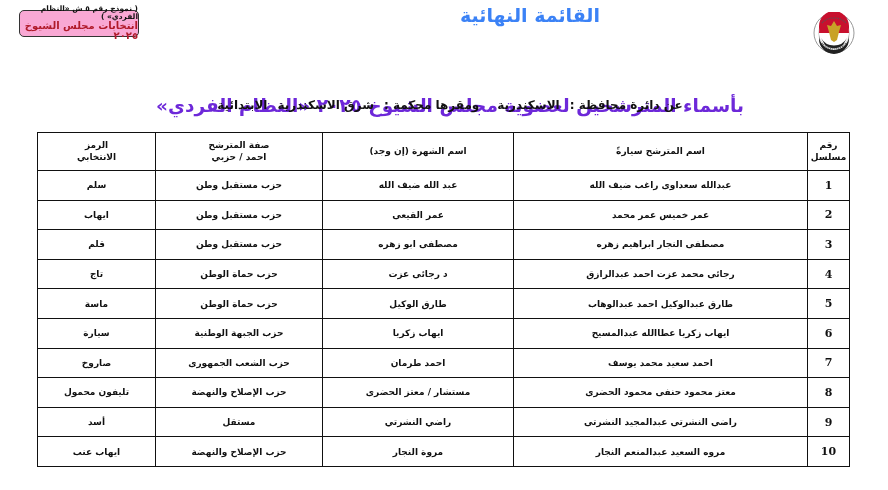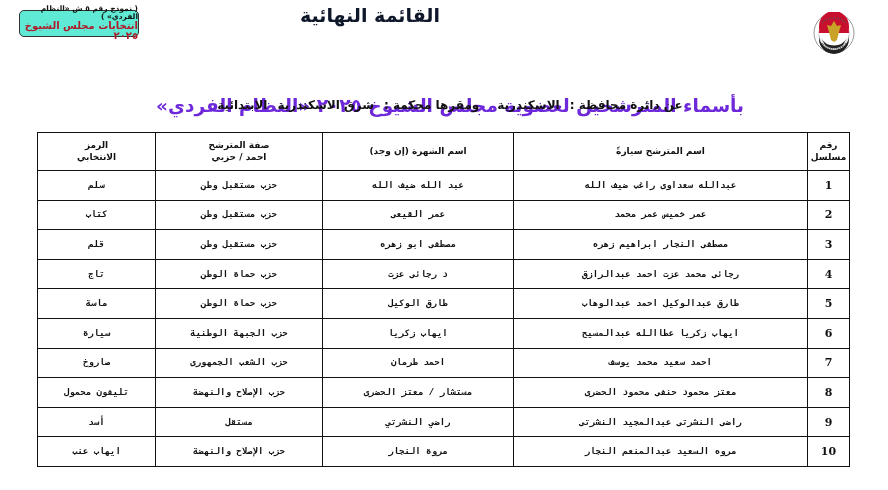--- a/index.html
+++ b/index.html
@@ -2,29 +2,29 @@
 <html><head>
   <meta charset="utf-8">
   <style>
     html, body { margin: 0; padding: 0; }
     body {
       width: 888px; height: 490px; background: #ffffff; position: relative; overflow: hidden;
       font-family: "DejaVu Sans", sans-serif; color: #111;
     }
     .form-badge {
       position: absolute; left: 19px; top: 10px; width: 118px; height: 25px;
-      border: 1.5px solid #333; border-radius: 5px; background: #5eead4;
+      border: 1.5px solid #333; border-radius: 5px; background: #f9a8d4;
       display: flex; flex-direction: column; align-items: center; justify-content: center;
       direction: rtl; line-height: 1.05;
     }
     .form-badge .l1 { font-size: 7.5px; font-weight: bold; color: #111; }
     .form-badge .l2 { font-size: 10px; font-weight: bold; color: #b01a2a; }
     .final-title {
-      position: absolute; left: 300px; width: 300px; top: 4px; text-align: left;
-      direction: rtl; font-size: 19px; font-weight: bold; color: #0f172a;
+      position: absolute; left: 300px; width: 300px; top: 4px; text-align: right;
+      direction: rtl; font-size: 19px; font-weight: bold; color: #3b82f6;
     }
     .logo {
       position: absolute; left: 813px; top: 12px; width: 42px; height: 42px;
     }
     .main-title {
       position: absolute; left: 150px; width: 600px; top: 55px; text-align: center;
       direction: rtl; font-size: 18.5px; font-weight: bold; color: #6d28d9; margin-top: 40px;
     }
     .district-line {
       position: absolute; left: 230px; width: 440px; top: 98px;
@@ -34,21 +34,21 @@
     .district-line .grp { display: flex; gap: 10px; }
     table.cands {
       position: absolute; left: 37px; top: 132px; width: 812px;
       border-collapse: collapse; direction: rtl; table-layout: fixed;
     }
     table.cands td, table.cands th {
       border: 1.5px solid #111; text-align: center; vertical-align: middle; padding: 0;
       font-size: 9px; font-weight: bold; color: #111;
     }
     table.cands th { height: 37px; line-height: 1.25; }
-    table.cands td { height: 28.6px; font-family: Liberation Mono, monospace; }
+    table.cands td { height: 28.6px; }
     table.cands td.num { font-family: "DejaVu Serif", serif; font-size: 11px; }
     .col-num { width: 42px; }
     .col-name { width: 294px; }
     .col-fame { width: 191px; }
     .col-type { width: 167px; }
     .col-symbol { width: 118px; }
   </style>
 </head>
 <body>
 
@@ -120,21 +120,21 @@
       <td>عبدالله سعداوى راغب ضيف الله</td>
       <td>عبد الله ضيف الله</td>
       <td>حزب مستقبل وطن</td>
       <td>سلم</td>
     </tr>
     <tr>
       <td class="num">2</td>
       <td>عمر خميس عمر محمد</td>
       <td>عمر القيعى</td>
       <td>حزب مستقبل وطن</td>
-      <td>كتاب</td>
+      <td>ايهاب</td>
     </tr>
     <tr>
       <td class="num">3</td>
       <td>مصطفى النجار ابراهيم زهره</td>
       <td>مصطفى ابو زهره</td>
       <td>حزب مستقبل وطن</td>
       <td>قلم</td>
     </tr>
     <tr>
       <td class="num">4</td>

